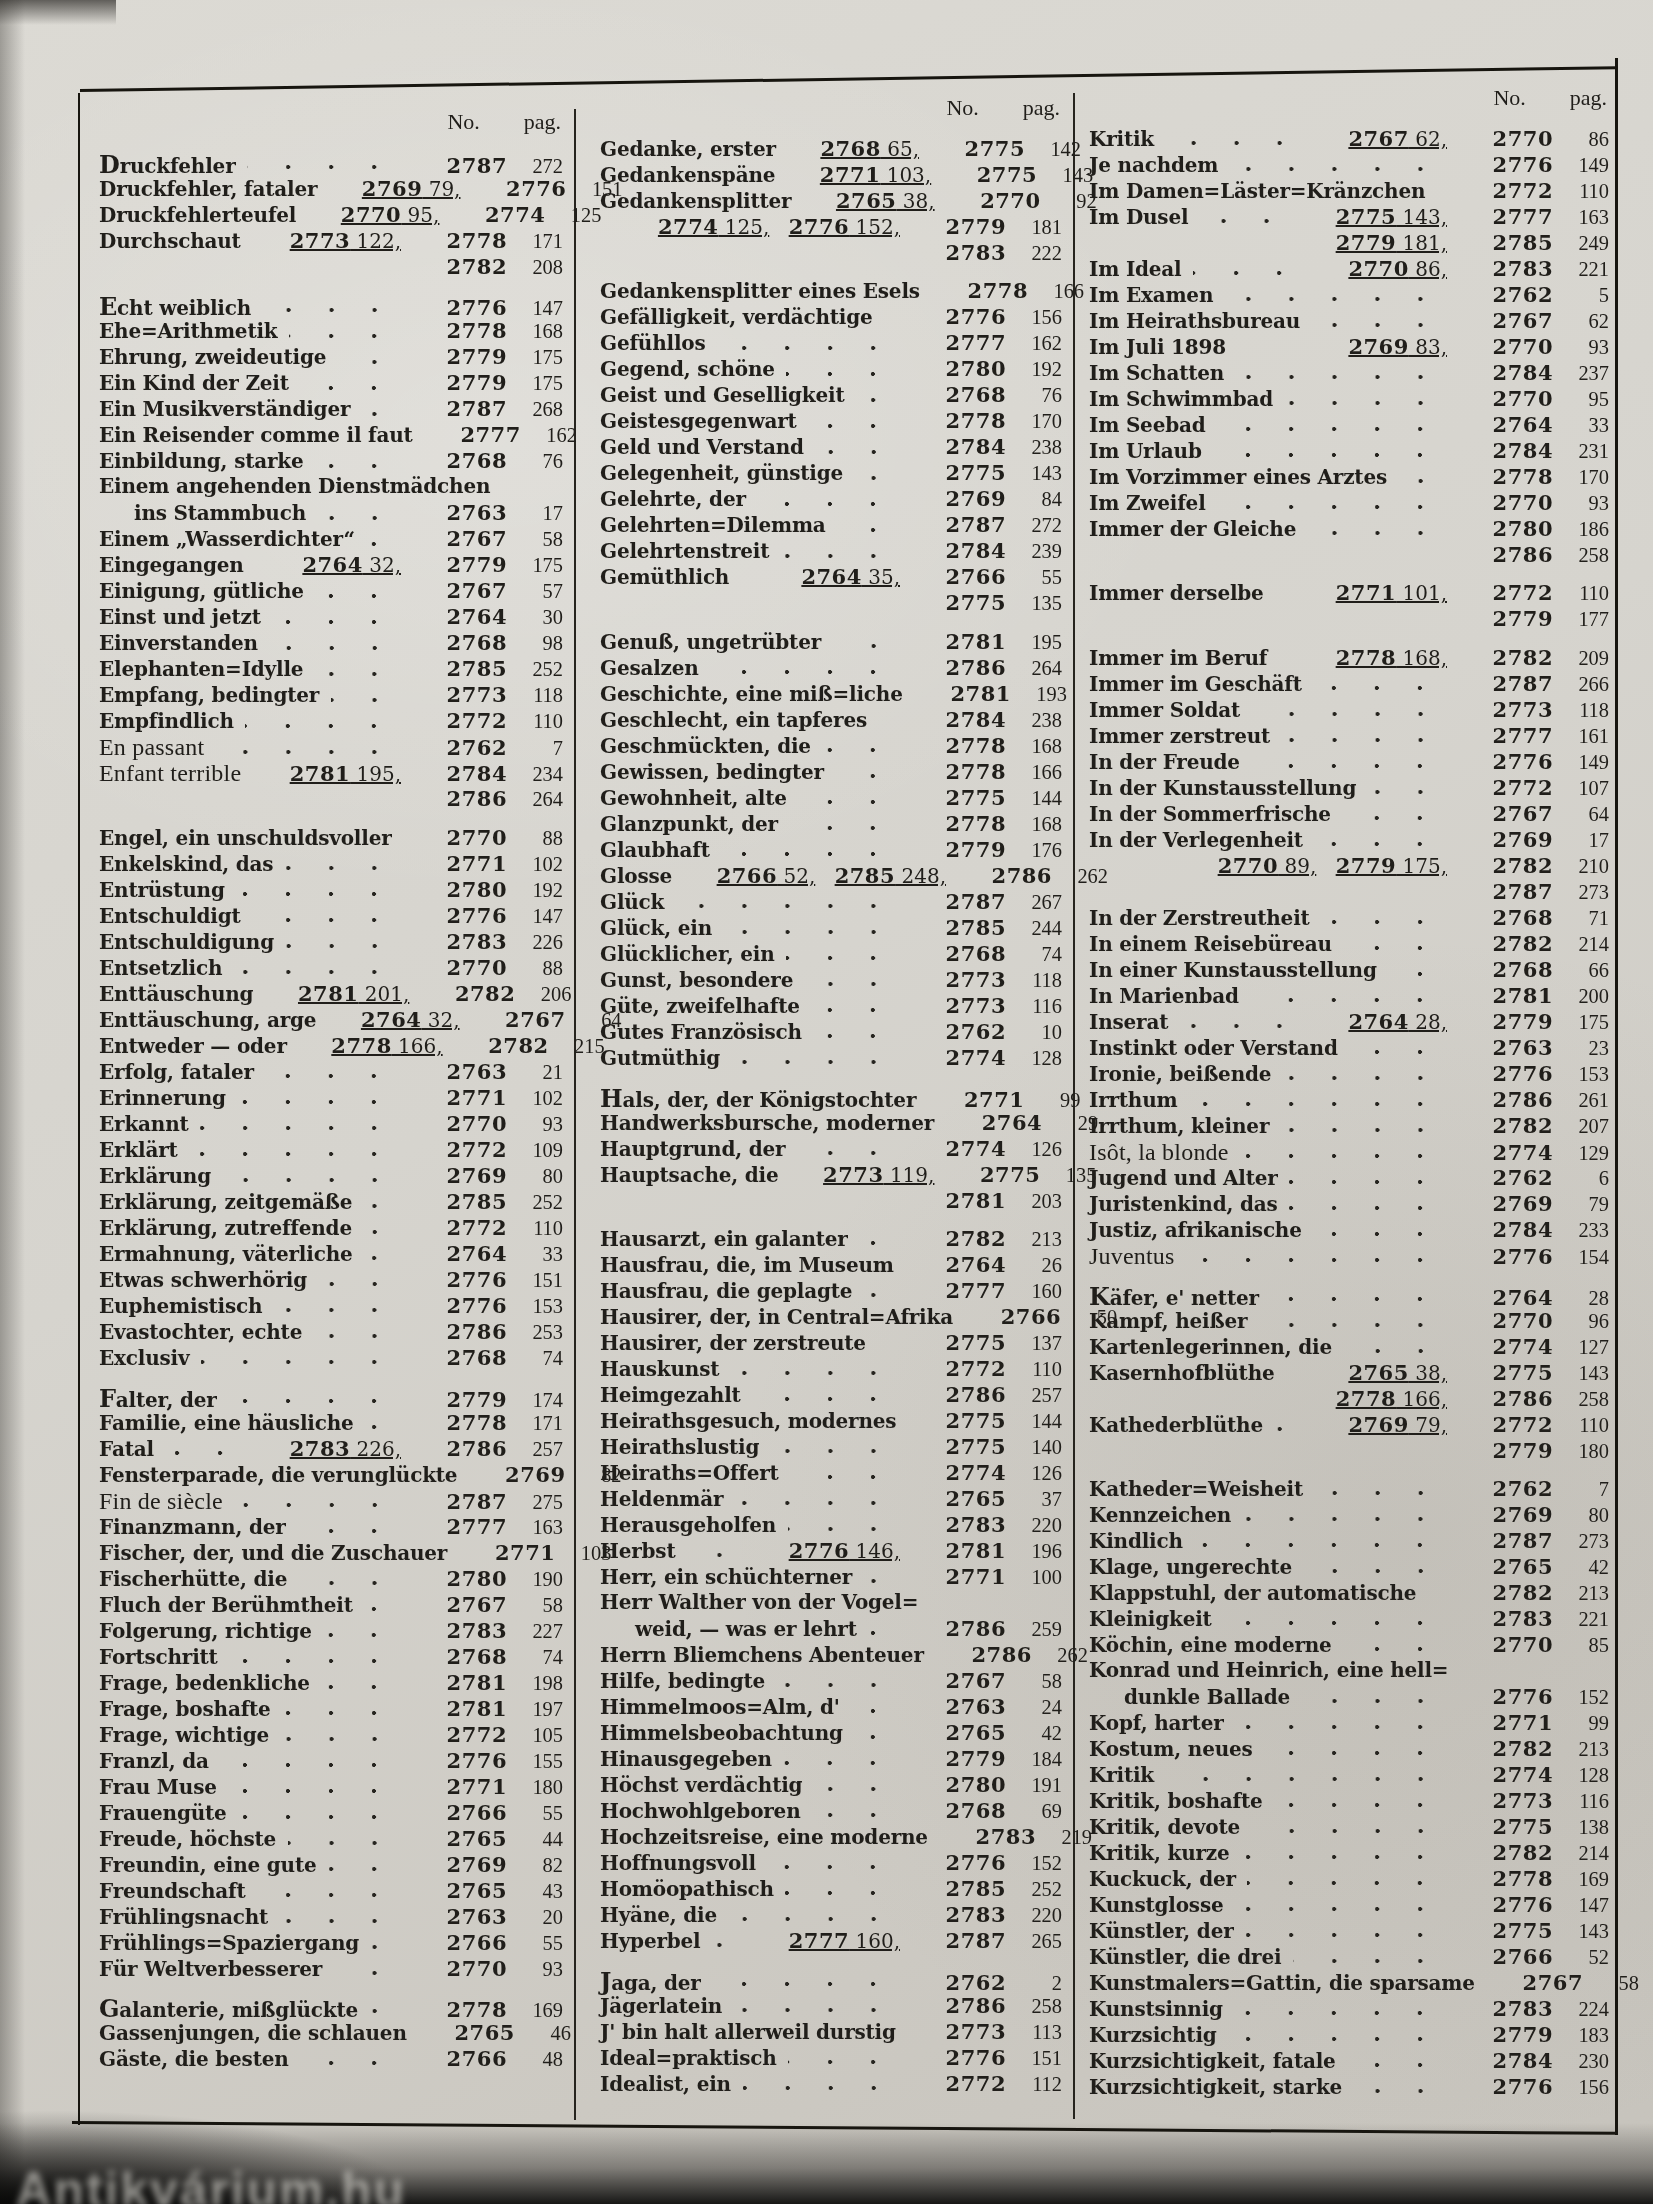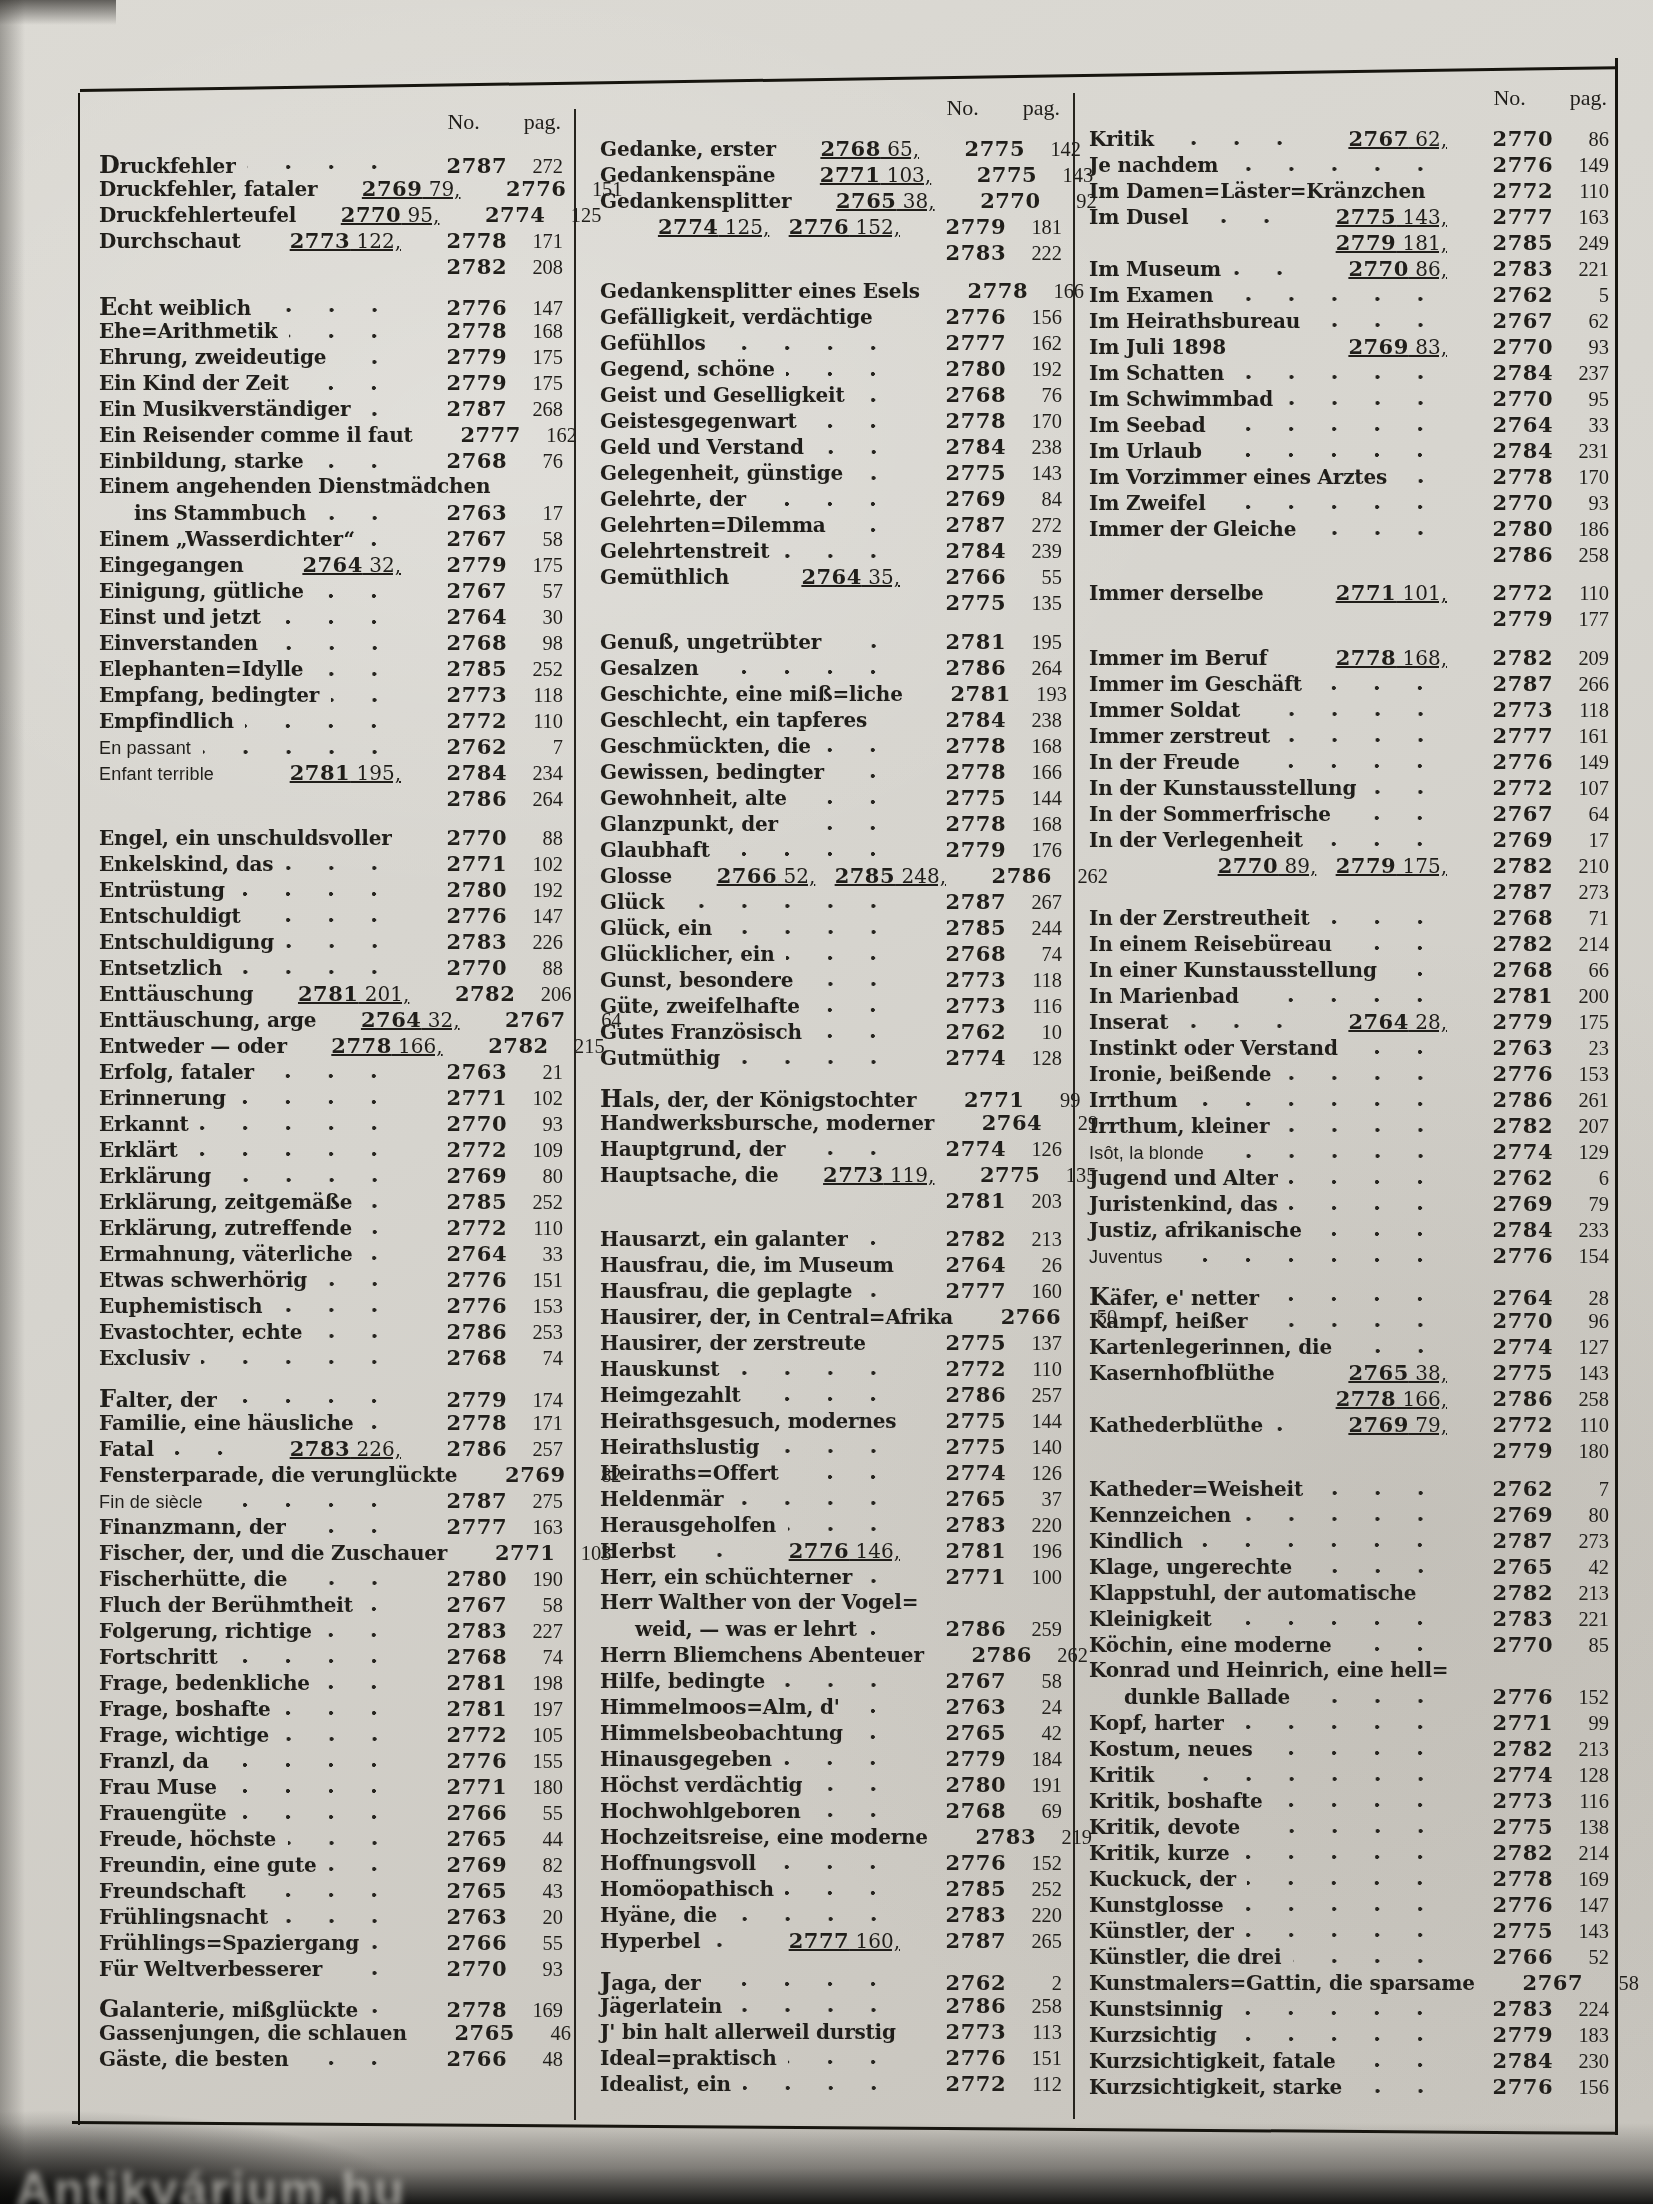--- a/index.html
+++ b/index.html
@@ -36,21 +36,21 @@
   .col-2{left:600px;top:95px;width:462px;}
   .col-3{left:1089px;top:85px;width:520px;}
   .colhead{display:flex;justify-content:flex-end;align-items:baseline;
     font-family:"Liberation Serif",serif;font-size:22px;height:33px;margin-bottom:7.8px;}
   .hno{width:83px;text-align:center;}
   .hpg{width:56px;text-align:right;padding-right:1.9px;}
   
   .row{display:flex;align-items:baseline;height:26px;white-space:nowrap;}
   .gaprow{height:12.6px;}
   .lab{font-size:20px;font-weight:700;letter-spacing:-0.2px;flex:0 0 auto;}
-  .roman .lab{font-family:Liberation Sans, sans-serif;font-weight:400;font-size:18px;letter-spacing:0.2px;}
+  .roman .lab{font-family:Liberation Serif, serif;font-weight:400;font-size:24px;letter-spacing:0.2px;}
   .indent .lab{padding-left:35px;text-align:center;}
   .init{font-size:24px;}
   .lead{flex:1 1 auto;min-width:3.9px;height:6.8px;align-self:flex-end;margin:0 9.7px 4.9px 11.6px;
     background-image:radial-gradient(circle at 2.9px 2.9px,#26241f 1.8px,rgba(0,0,0,0) 2.2px);
     background-size:43px 6.8px;background-repeat:repeat-x;background-position:right bottom;}
   .lead.noDots{background:none;}
   .irefs{display:flex;flex:0 0 auto;margin-right:23px;}
   .iref{margin-left:19.4px;font-size:20px;text-decoration:underline;}
   .ino{font-weight:700;font-size:21px;letter-spacing:0.5px;}
   .no{flex:0 0 auto;width:83px;text-align:right;font-weight:700;font-size:21px;letter-spacing:0.5px;}
@@ -1062,21 +1062,21 @@
         <div class="row">
           <span class="lab"></span>
           <span class="lead noDots"></span>
           <span class="irefs">
             <span class="iref"><span class="ino">2779</span> 181,</span>
           </span>
           <span class="no">2785</span>
           <span class="pg">249</span>
         </div>
         <div class="row">
-          <span class="lab">Im Museum</span>
+          <span class="lab">Im Ideal</span>
           <span class="lead"></span>
           <span class="irefs">
             <span class="iref"><span class="ino">2770</span> 86,</span>
           </span>
           <span class="no">2783</span>
           <span class="pg">221</span>
         </div>
         <div class="row">
           <span class="lab">Im Examen</span>
           <span class="lead"></span>

